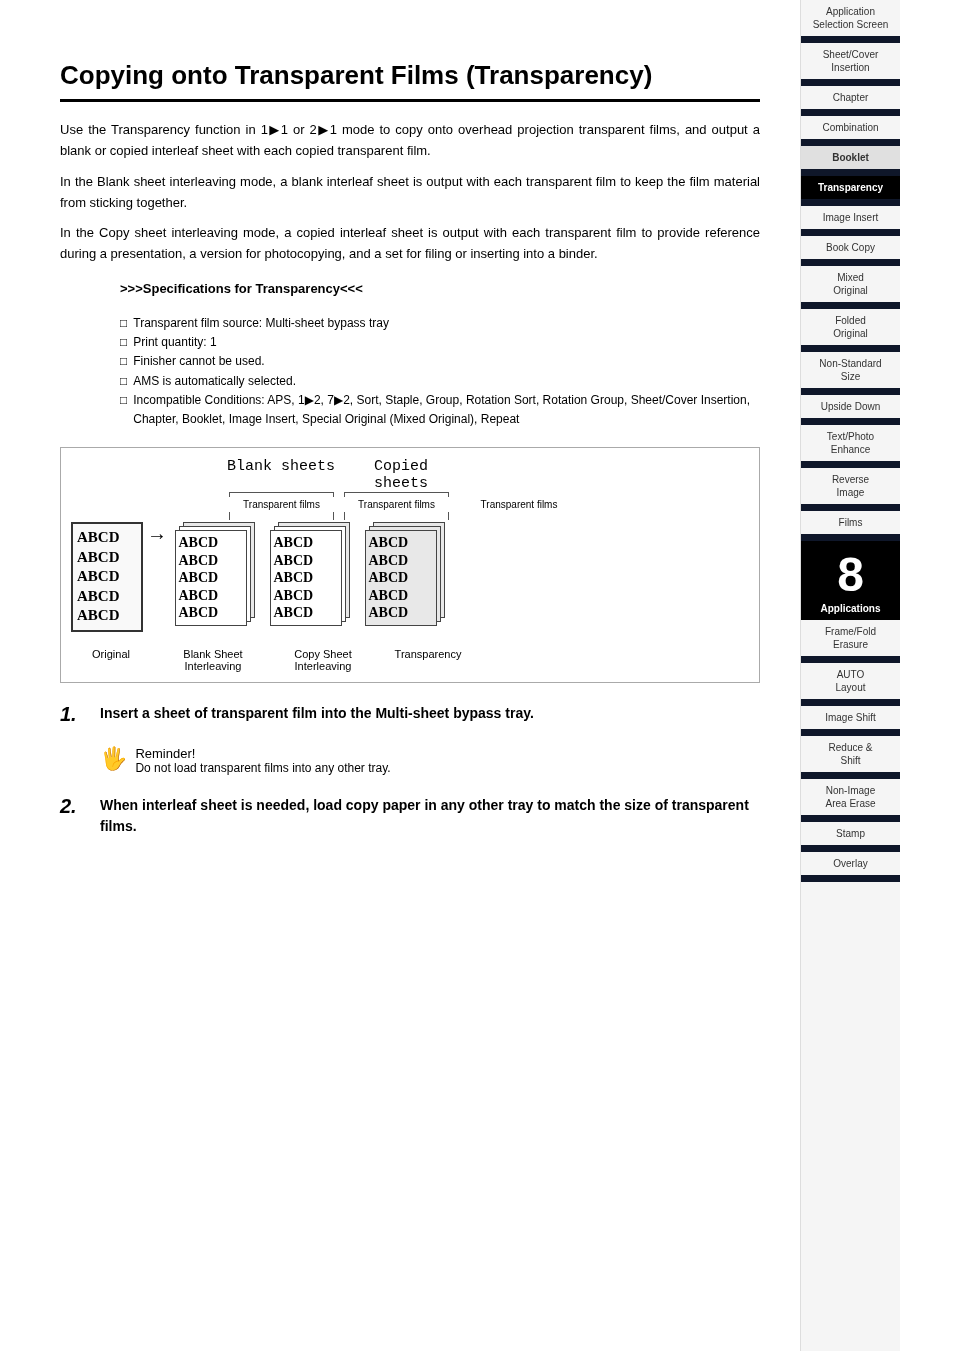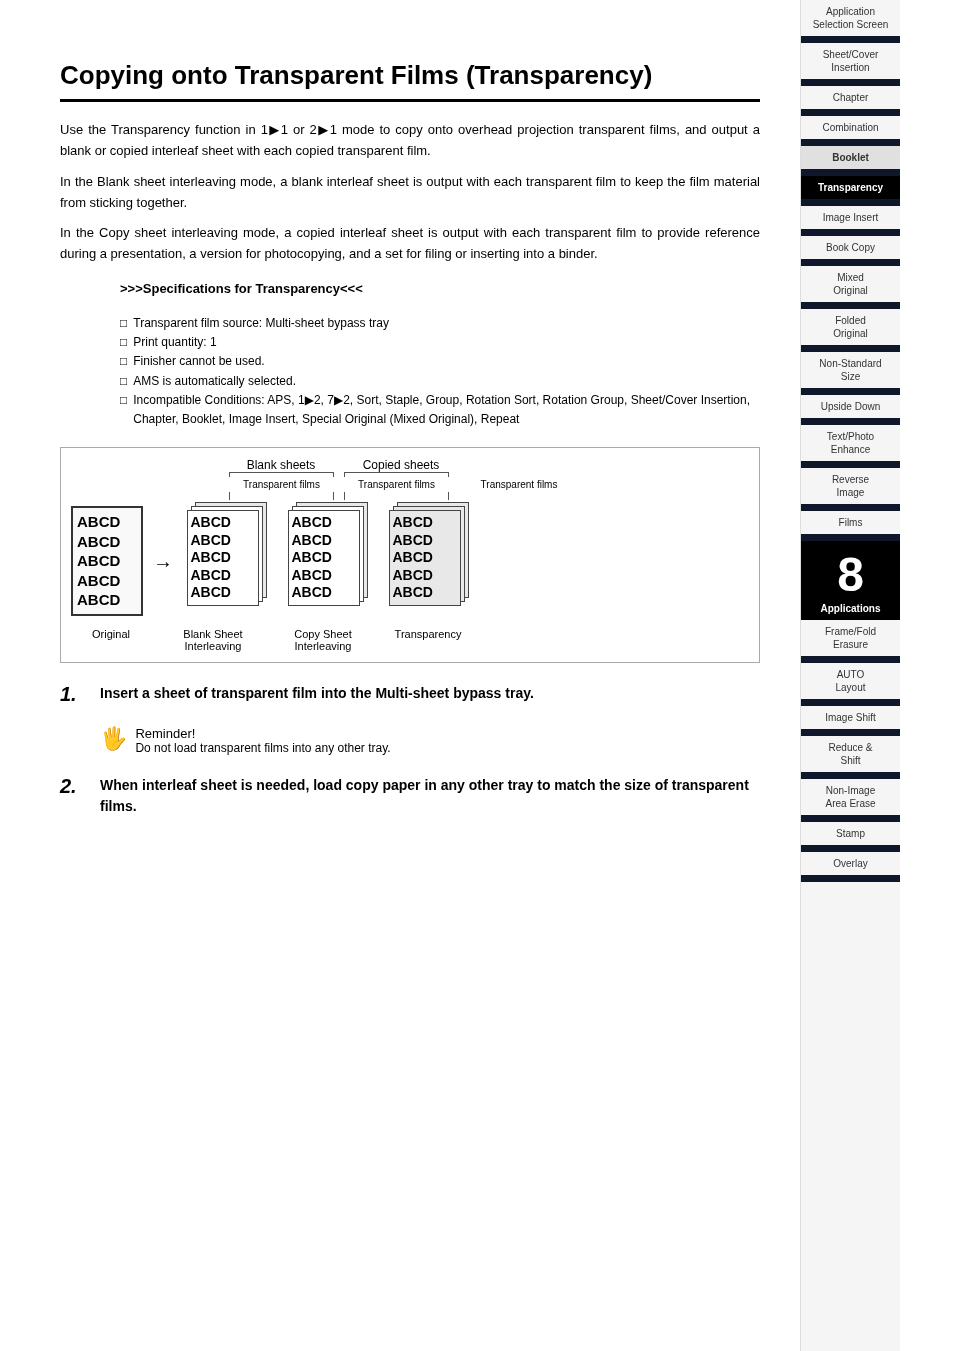--- a/index.html
+++ b/index.html
@@ -219,21 +219,21 @@
     <li>Transparent film source: Multi-sheet bypass tray</li>
         <li>Print quantity: 1</li>
         <li>Finisher cannot be used.</li>
         <li>AMS is automatically selected.</li>
         <li>Incompatible Conditions: APS, 1▶2, 7▶2, Sort, Staple, Group, Rotation Sort, Rotation Group, Sheet/Cover Insertion, Chapter, Booklet, Image Insert, Special Original (Mixed Original), Repeat</li>
       </ul>
   </div>
 
   <div class="diagram-svg-wrapper">
 
-    <div style="display:flex; font-size:12px; padding-left:155px; margin-bottom:0px; gap:0;">
+    <div style="display:flex; font-size:15px; padding-left:155px; margin-bottom:0px; gap:0;font-family:Liberation Mono, monospace;">
       <div style="width:110px; text-align:center;">Blank sheets</div>
       <div style="width:110px; text-align:center; margin-left:10px;">Copied sheets</div>
     </div>
 
     <div style="display:flex; padding-left:158px; margin-bottom:2px; gap:0; font-size:9px;">
       <div style="width:105px; border-top:1px solid #555; border-left:1px solid #555; border-right:1px solid #555; height:5px;"></div>
       <div style="width:10px;"></div>
       <div style="width:105px; border-top:1px solid #555; border-left:1px solid #555; border-right:1px solid #555; height:5px;"></div>
     </div>
 
@@ -248,21 +248,21 @@
     <div style="display:flex; padding-left:158px; margin-bottom:2px;">
       <div style="width:1px; height:8px; background:#555;"></div>
       <div style="width:103px;"></div>
       <div style="width:1px; height:8px; background:#555;"></div>
       <div style="width:10px;"></div>
       <div style="width:1px; height:8px; background:#555;"></div>
       <div style="width:103px;"></div>
       <div style="width:1px; height:8px; background:#555;"></div>
     </div>
 
-    <div style="display:flex; align-items:center; gap:6px; margin-bottom:8px;">
+    <div style="display:flex; align-items:flex-start; gap:0; margin-bottom:8px;font-family:Liberation Serif, serif;">
 
       <div style="display:flex; flex-direction:column; align-items:center;">
         <div class="orig-doc">
           <span class="abcd" style="font-size:15px; font-weight:bold; line-height:1.3;">ABCD</span>
           <span class="abcd" style="font-size:15px; font-weight:bold; line-height:1.3;">ABCD</span>
           <span class="abcd" style="font-size:15px; font-weight:bold; line-height:1.3;">ABCD</span>
           <span class="abcd" style="font-size:15px; font-weight:bold; line-height:1.3;">ABCD</span>
           <span class="abcd" style="font-size:15px; font-weight:bold; line-height:1.3;">ABCD</span>
         </div>
       </div>

